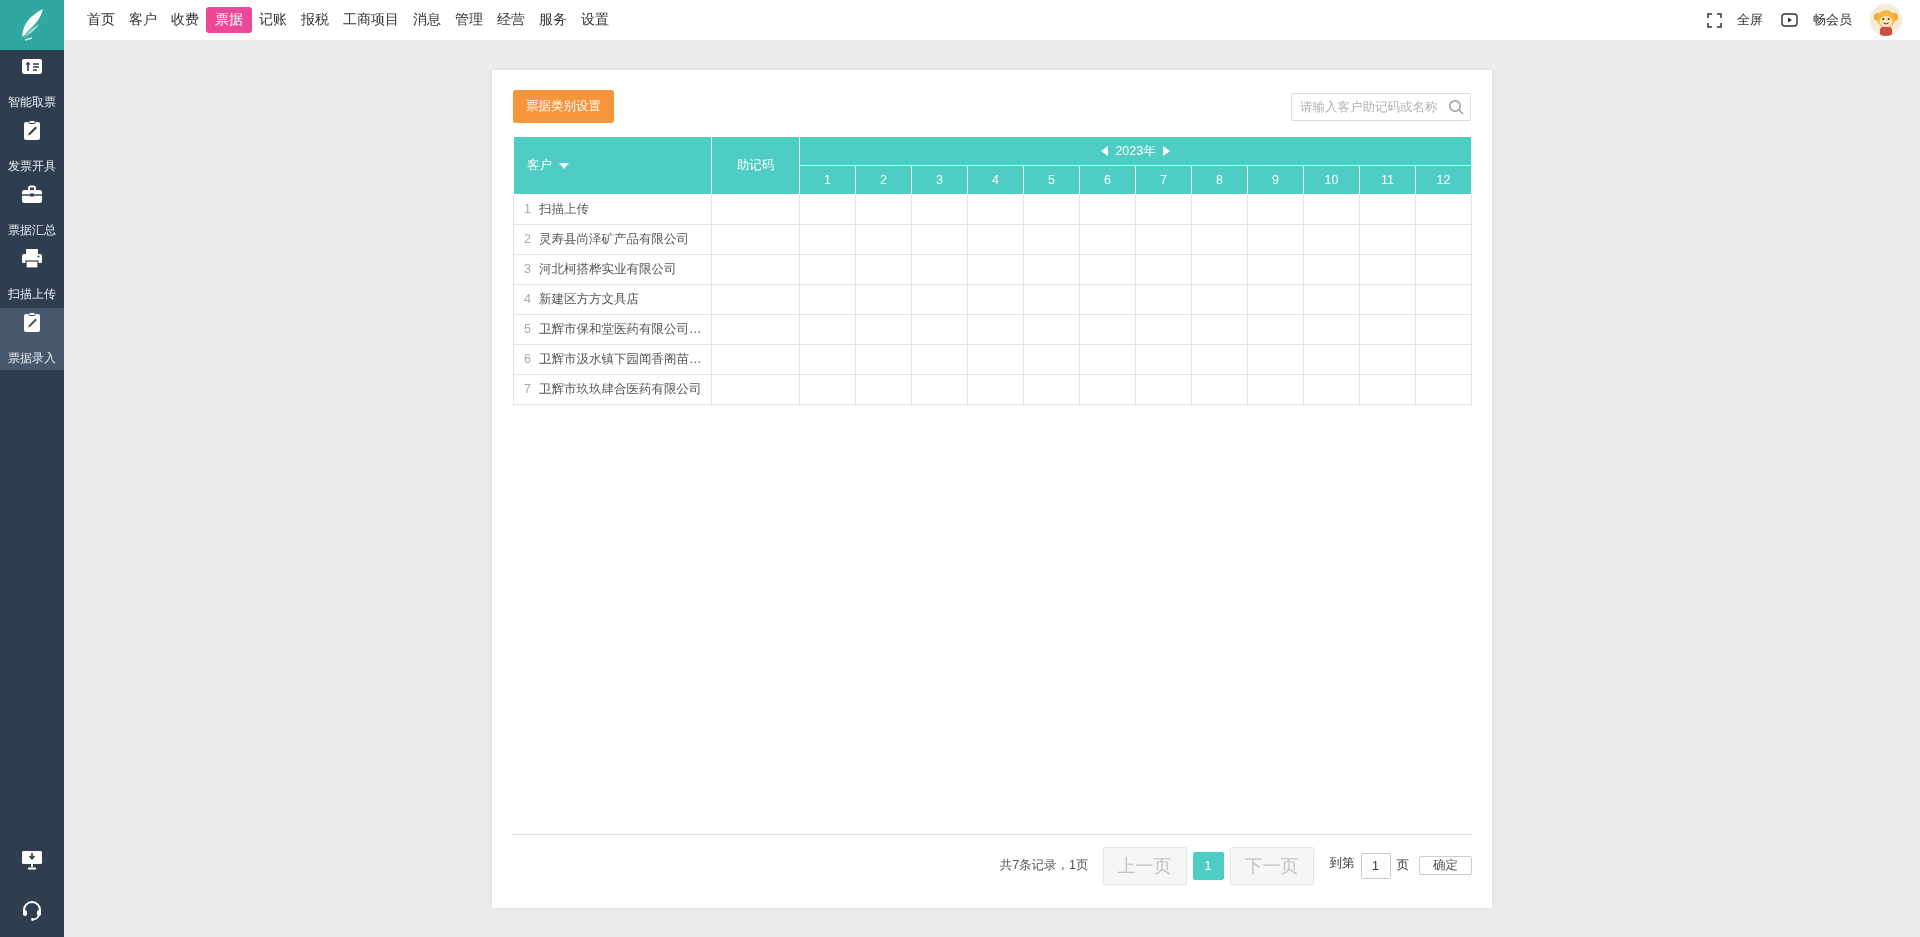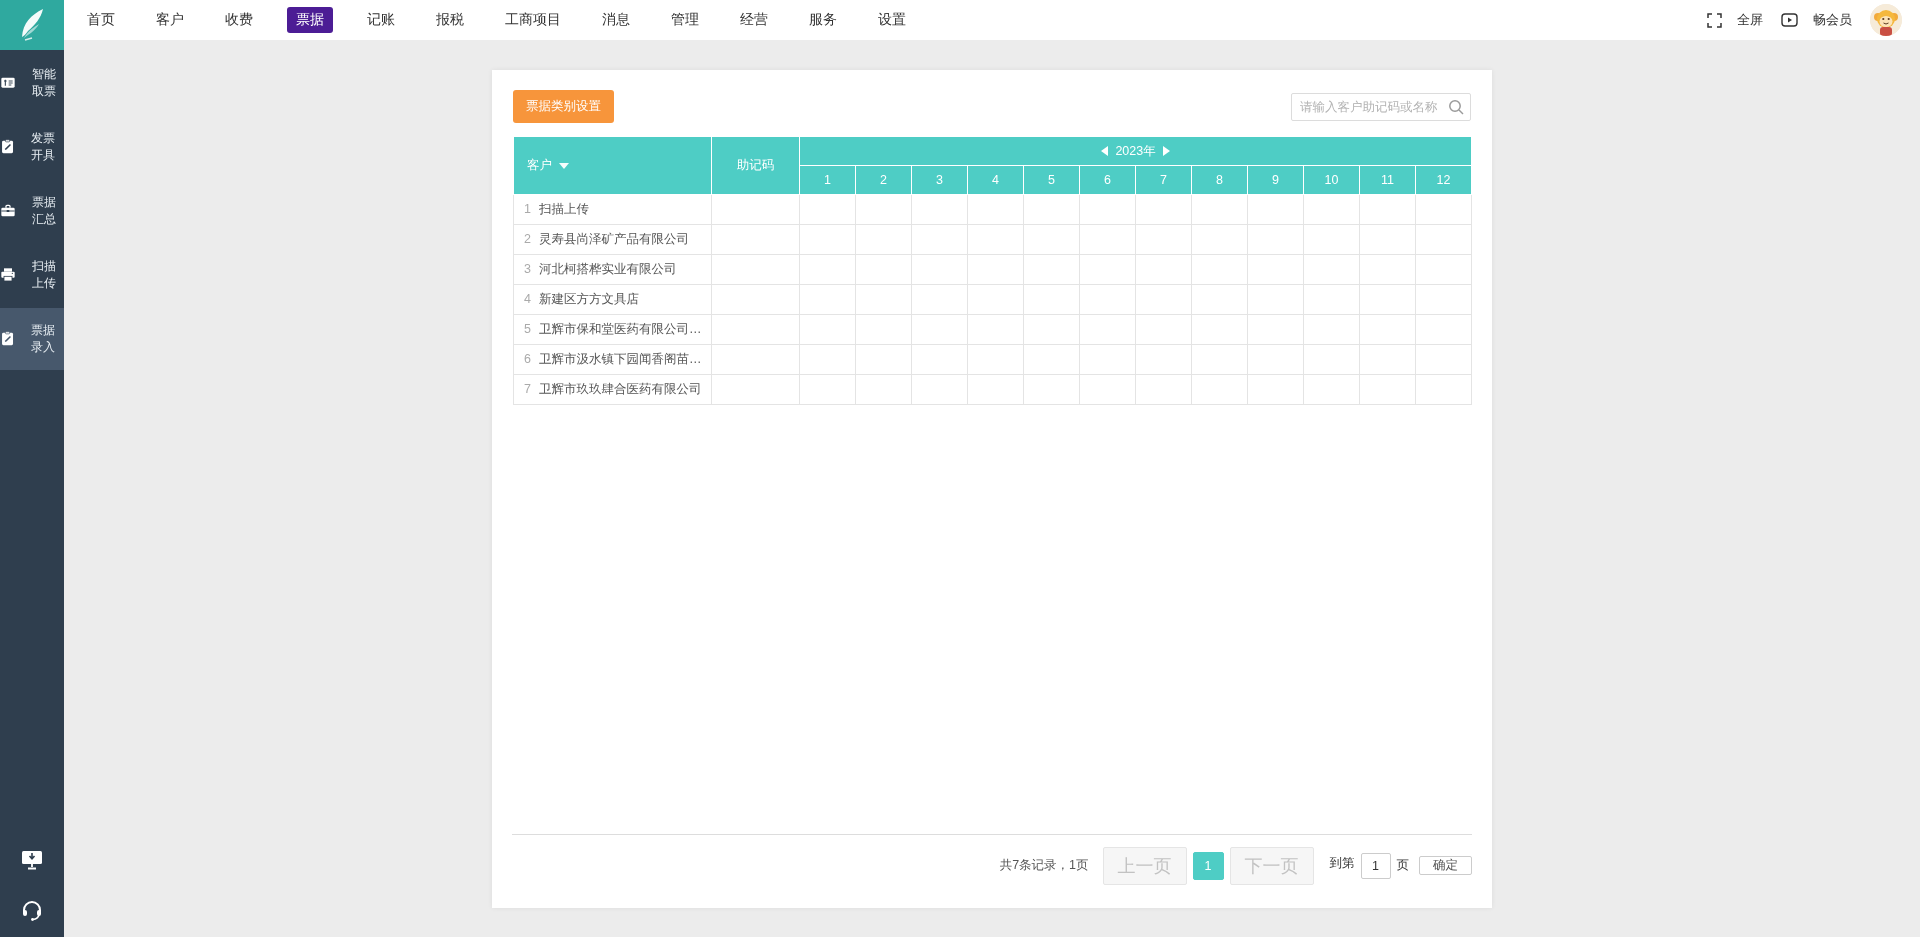--- a/index.html
+++ b/index.html
@@ -2,31 +2,31 @@
 <html><head>
 <meta charset="utf-8">
 <style>
   * { margin:0; padding:0; box-sizing:border-box; }
   html,body { width:1920px; height:937px; overflow:hidden;
     font-family:"Liberation Sans","DejaVu Sans",sans-serif; background:#ECECEC; }
 
   
   .topbar { position:fixed; left:64px; top:0; right:0; height:40px; background:#fff;
     display:flex; align-items:center; justify-content:space-between; padding:0 18px 0 16px; z-index:5; }
-  .nav { display:flex; align-items:center; gap:27px; }
+  .nav { display:flex; align-items:center; }
   .nav-item { font-size:14px; color:#333; padding:4px 7px; cursor:pointer; white-space:nowrap; }
-  .nav-item.active { background:#4c1d95; color:#fff; border-radius:3px; padding:4px 9px; }
+  .nav-item.active { background:#ec4899; color:#fff; border-radius:3px; padding:4px 9px; }
   .top-right { display:flex; align-items:center; gap:18px; }
   .top-tool { display:flex; align-items:center; gap:15px; font-size:13px; color:#333; cursor:pointer; }
   .avatar { width:32px; height:32px; border-radius:50%; overflow:hidden; background:#f3e9d8; cursor:pointer; }
 
   
   .sidebar { position:fixed; left:0; top:0; bottom:0; width:64px; background:#2F3E4E; z-index:6; }
   .logo { height:50px; background:#2FA99F; display:flex; align-items:center; justify-content:center; cursor:pointer; }
-  .side-item { height:62px; display:flex; flex-direction:row; align-items:center; justify-content:center;
+  .side-item { height:62px; display:flex; flex-direction:column; align-items:center; justify-content:center;
     gap:16px; cursor:pointer; margin-top:2px; }
   .side-item.active { background:#47586C; }
   .side-label { font-size:12px; color:#EAF0F5; }
   .side-bottom { position:absolute; bottom:12px; left:0; right:0; display:flex; flex-direction:column;
     align-items:center; gap:24px; }
   .side-bottom .sicon { cursor:pointer; }
 
   
   .main { position:absolute; left:64px; top:40px; right:0; bottom:0; background:#ECECEC; }
   .card { width:1000px; height:838px; margin:30px auto 0; background:#fff; position:relative;

